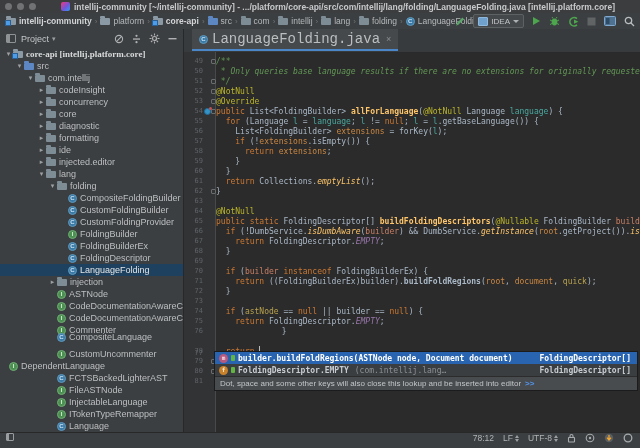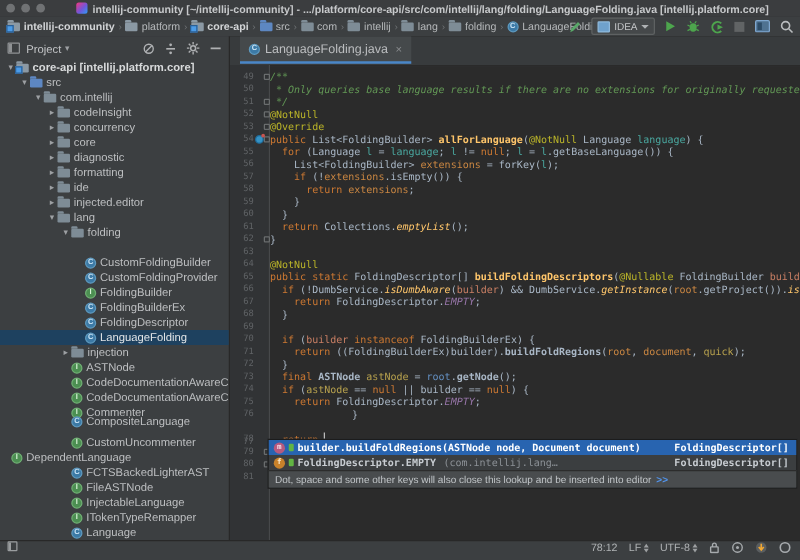--- a/index.html
+++ b/index.html
@@ -34,21 +34,21 @@
   #projhead .ticon{width:10px;height:9px;margin-left:6px;border:1px solid #8F9294;border-radius:1px;
                    box-sizing:border-box;background:linear-gradient(90deg,#8F9294 0 3px,transparent 3px);}
   #projtitle{font-size:9px;color:#C3C5C7;margin-left:5px;}
   #projhead .hicons{margin-left:auto;margin-right:6px;display:flex;align-items:center;gap:8px;}
   #tree{position:absolute;left:0;top:19px;width:183px;height:384px;}
   .trow{position:absolute;left:0;width:183px;height:12px;display:flex;align-items:center;
         white-space:nowrap;overflow:hidden;}
   .trow.sel{background:#1E415F;}
   .tarrow{width:9px;font-size:7px;color:#9DA0A3;text-align:center;flex:none;}
   .tlabel{font-size:9px;color:#BDBFC1;margin-left:3px;}
-  .trow.bold .tlabel{font-weight:bold;color:#D8DADB;}
+  .trow.bold .tlabel{font-weight:bold;color:#D8DADB;font-family:Liberation Serif, serif;}
   .trow.sel .tlabel{color:#E2E5E7;}
   
   .fold-ic{position:relative;width:10px;height:7px;border-radius:1px;flex:none;margin-top:1px;}
   .fold-ic::before{content:"";position:absolute;left:0;top:-2px;width:5px;height:2px;
                    background:inherit;border-radius:1px 1px 0 0;}
   .fold-ic.dir{background:#8B99A4;}
   .fold-ic.pkg{background:#7E8C96;}
   .fold-ic.src{background:#5D87C2;}
   .fold-ic.mod{background:#8B99A4;}
   .fold-ic.mod::after{content:"";position:absolute;left:-1px;bottom:-1px;width:4px;height:4px;
@@ -59,21 +59,21 @@
   .circle.ifc{background:#4C8F52;color:#D8F2D8;border:1px solid #6FAE73;box-sizing:border-box;}
   .circle.mth{background:#B75A7F;color:#F7DCE8;}
   .circle.fld{background:#C8822B;color:#FBEBD2;}
   .mini-pub{width:4px;height:6px;background:#62B543;border-radius:1px;flex:none;}
   
   #editor{position:absolute;left:184px;top:29px;width:456px;height:403px;background:#2B2B2B;overflow:hidden;}
   #tabstrip{position:absolute;left:0;top:0;width:456px;height:23px;background:#383B3D;
             border-bottom:1px solid #2A2A2A;}
   #tab{position:absolute;left:8px;top:0;height:22px;background:#45494B;display:flex;
        align-items:center;gap:4px;padding:0 7px;border-bottom:2.5px solid #4A86C8;box-sizing:border-box;}
-  #tablabel{font-size:10px;color:#BCBEC0;}
+  #tablabel{font-size:14px;color:#BCBEC0;font-family:Liberation Mono, monospace;}
   #tabclose{font-size:9px;color:#8A8D8F;margin-left:2px;}
   #gutterbg{position:absolute;left:0;top:23px;width:31px;height:380px;background:#313335;}
   #foldline{position:absolute;left:31px;top:23px;width:1px;height:380px;background:#47494B;}
   #code{position:absolute;left:0;top:27px;width:456px;}
   .cl{position:absolute;left:0;height:10px;display:flex;align-items:center;width:456px;}
   .num{width:19px;flex:none;text-align:right;font-family:"DejaVu Sans Mono",monospace;
        font-size:7px;color:#606366;}
   .foldc{width:13px;flex:none;position:relative;height:10px;}
   .fm{position:absolute;left:8px;top:2.5px;width:5px;height:5px;border:1px solid #6A6D6E;
       border-radius:1px;box-sizing:border-box;background:#313335;}
@@ -309,20 +309,25 @@
         <div class="trow" style="top: 120px; padding-left: 37px;">
           <span class="tarrow">▾</span>
           <span class="fold-ic pkg"></span>
           <span class="tlabel">lang</span>
         </div>
         <div class="trow" style="top: 132px; padding-left: 48px;">
           <span class="tarrow">▾</span>
           <span class="fold-ic pkg"></span>
           <span class="tlabel">folding</span>
         </div>
+        <div class="trow" style="top: 144px; padding-left: 59px;">
+          <span class="tarrow"></span>
+          <span class="circle cls">C</span>
+          <span class="tlabel">CompositeFoldingBuilder</span>
+        </div>
         <div class="trow" style="top: 156px; padding-left: 59px;">
           <span class="tarrow"></span>
           <span class="circle cls">C</span>
           <span class="tlabel">CustomFoldingBuilder</span>
         </div>
         <div class="trow" style="top: 168px; padding-left: 59px;">
           <span class="tarrow"></span>
           <span class="circle cls">C</span>
           <span class="tlabel">CustomFoldingProvider</span>
         </div>
@@ -554,21 +559,20 @@
           <span class="codeln"><span class="t-d">    </span><span class="t-k">return </span><span class="t-d">((FoldingBuilderEx)</span><span class="t-d">builder</span><span class="t-d">).</span><span class="t-b">buildFoldRegions</span><span class="t-d">(</span><span class="t-o">root</span><span class="t-d">, </span><span class="t-o">document</span><span class="t-d">, </span><span class="t-kh">quick</span><span class="t-d">);</span></span>
         </div>
         <div class="cl" style="top: 230px;">
           <span class="num">72</span>
           <span class="foldc"></span>
           <span class="codeln"><span class="t-d">  }</span></span>
         </div>
         <div class="cl" style="top: 240px;">
           <span class="num">73</span>
           <span class="foldc"></span>
-          <span class="codeln"><span class="t-d">  </span><span class="t-k">final </span><span class="t-b">ASTNode </span><span class="t-kh">astNode</span><span class="t-d"> = </span><span class="t-bl">root</span><span class="t-d">.</span><span class="t-b">getNode</span><span class="t-d">();</span></span>
         </div>
         <div class="cl" style="top: 250px;">
           <span class="num">74</span>
           <span class="foldc"></span>
           <span class="codeln"><span class="t-d">  </span><span class="t-k">if</span><span class="t-d"> (</span><span class="t-kh">astNode</span><span class="t-d"> == </span><span class="t-k">null</span><span class="t-d"> || </span><span class="t-d">builder</span><span class="t-d"> == </span><span class="t-k">null</span><span class="t-d">) {</span></span>
         </div>
         <div class="cl" style="top: 260px;">
           <span class="num">75</span>
           <span class="foldc"></span>
           <span class="codeln"><span class="t-d">    </span><span class="t-k">return </span><span class="t-d">FoldingDescriptor.</span><span class="t-f">EMPTY</span><span class="t-d">;</span></span>

